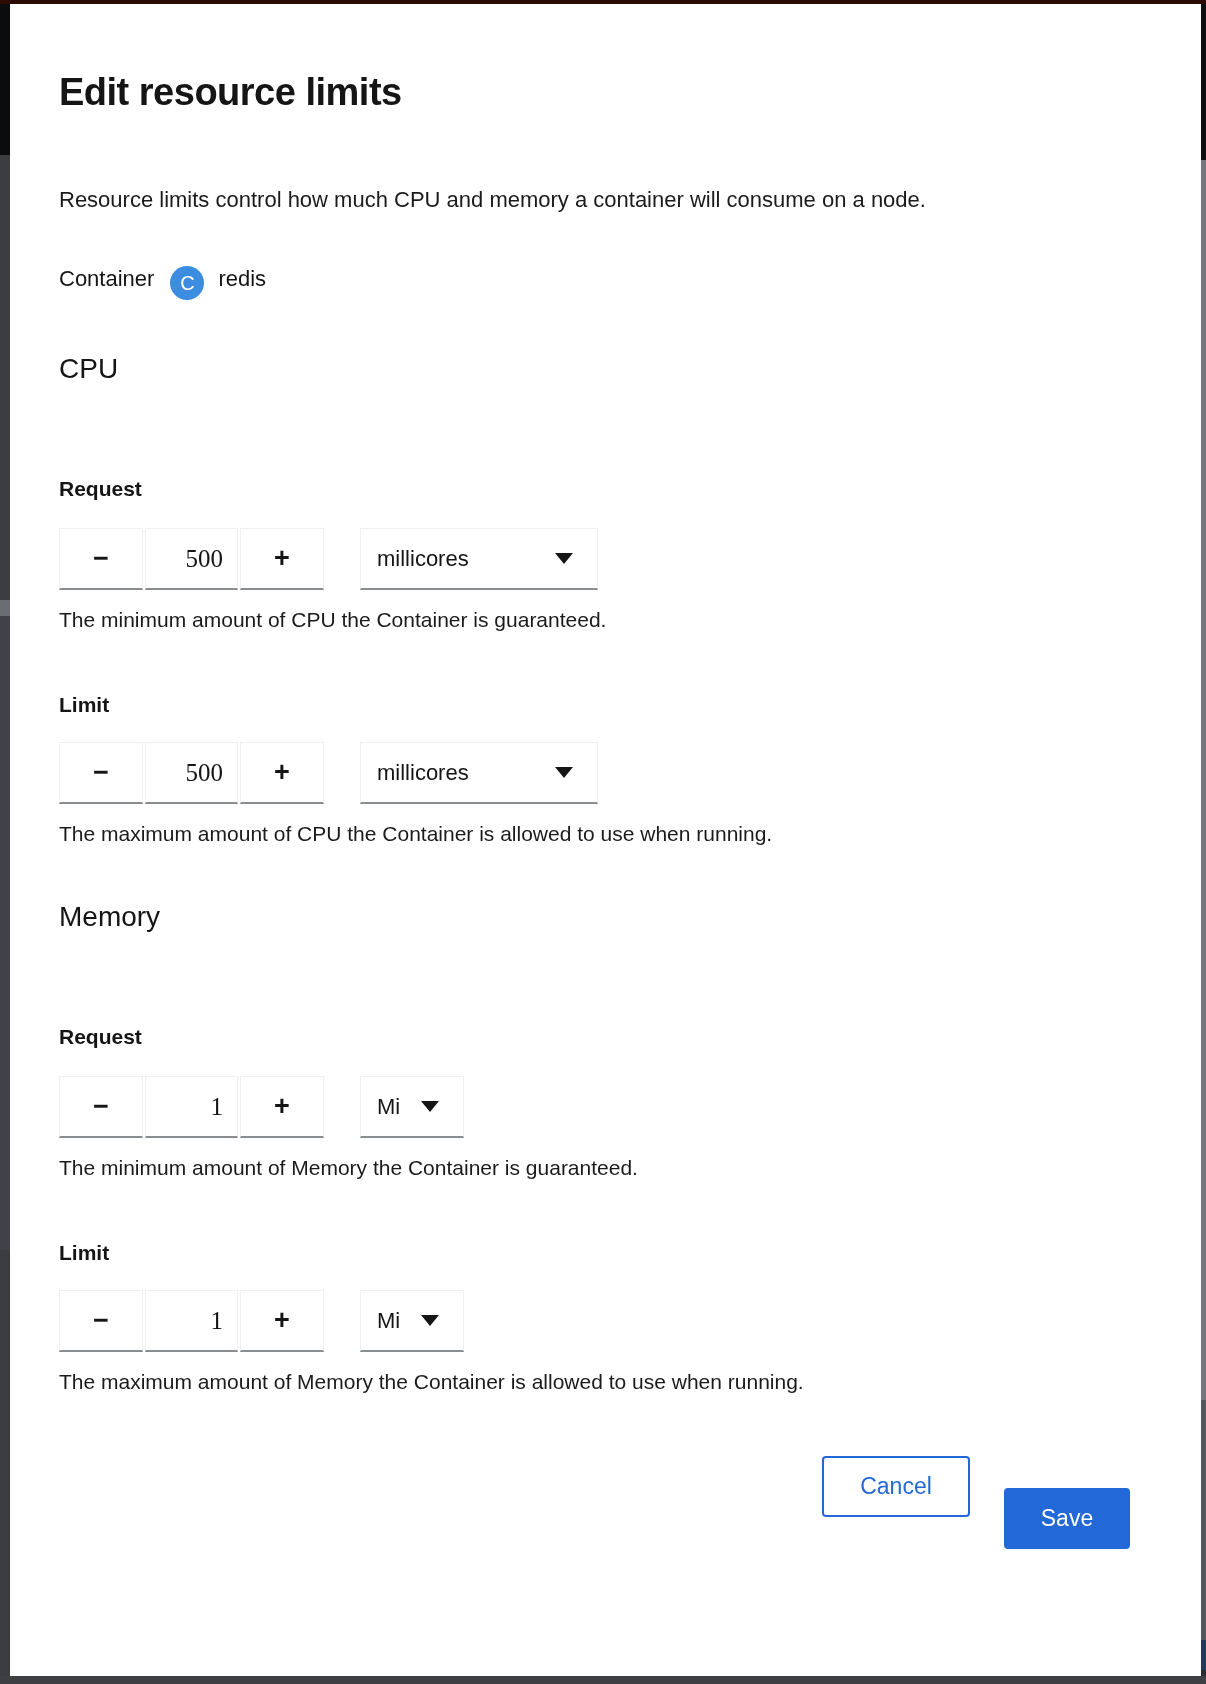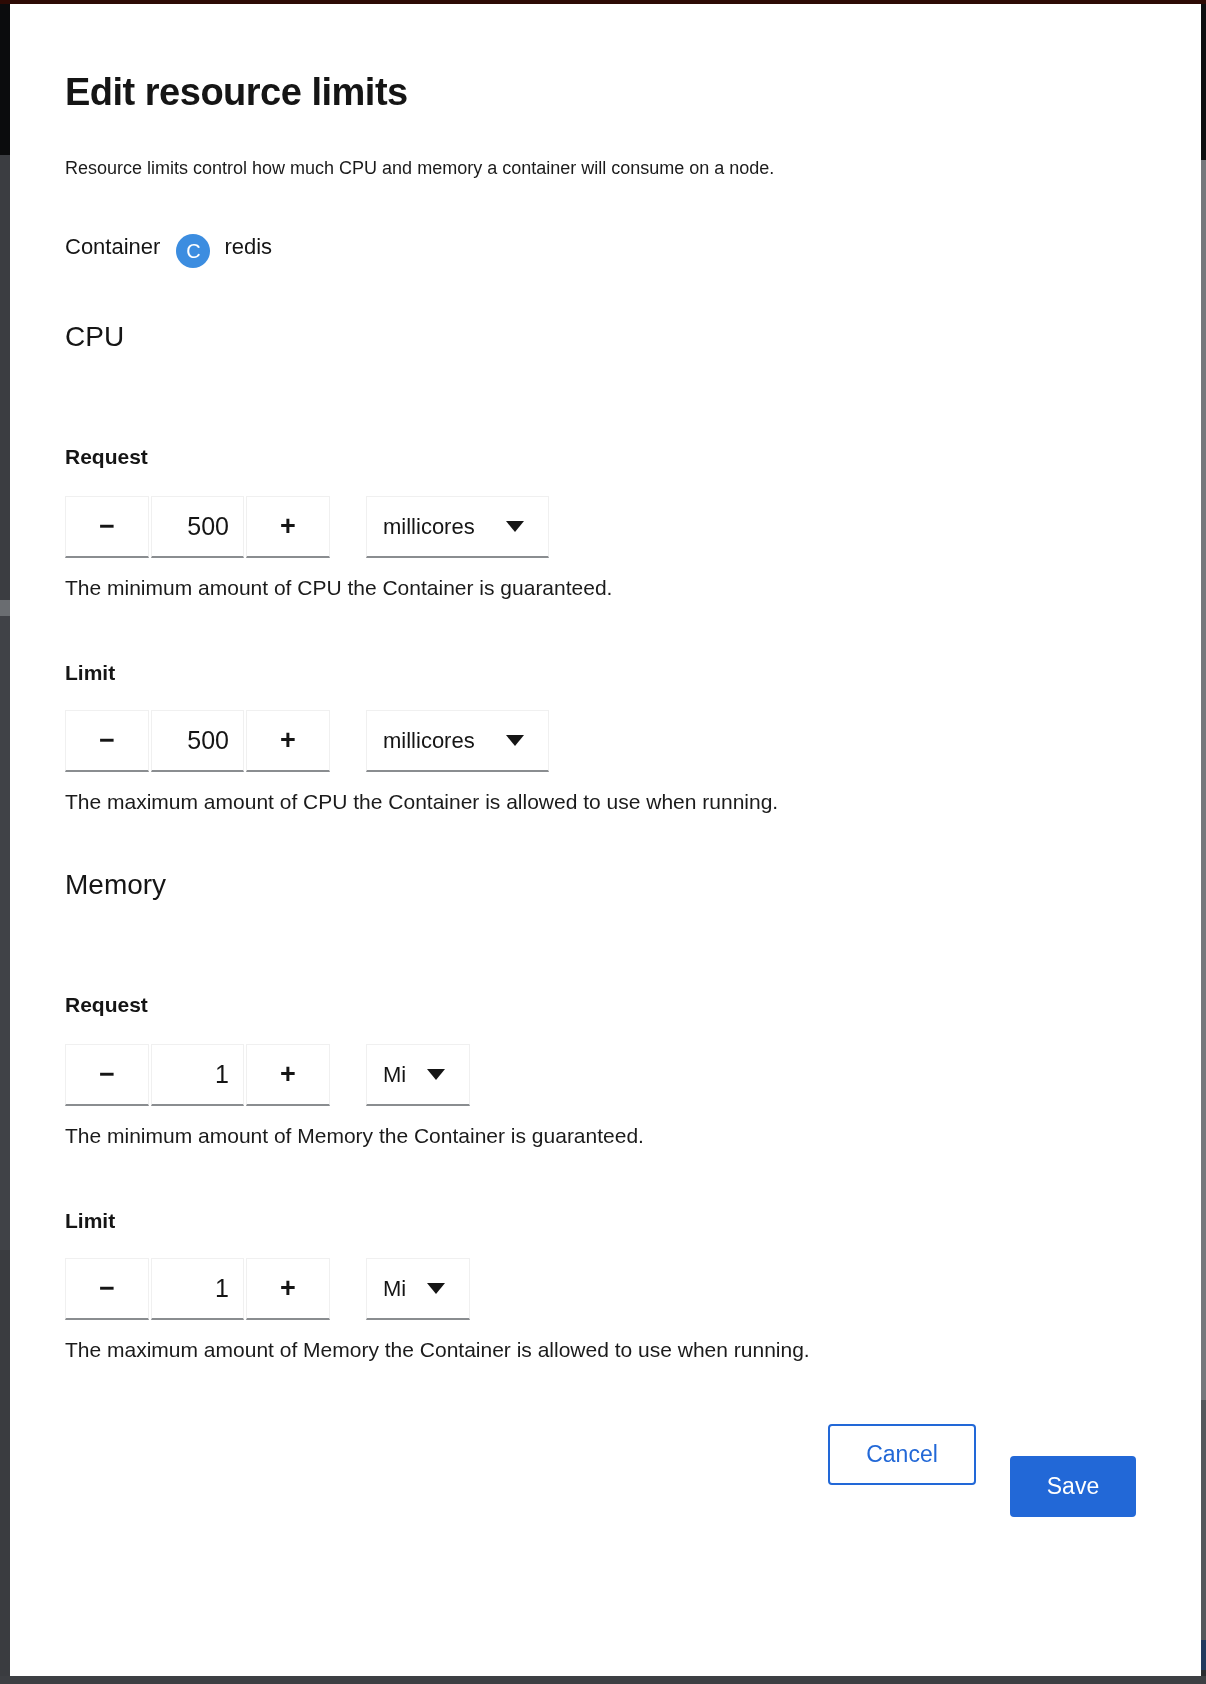--- a/index.html
+++ b/index.html
@@ -23,34 +23,34 @@
   .edge-left .seg4 { position:absolute; left:0; top:1246px;width:10px; height:430px; background:#3a3c40; }
   .edge-right  { left: 1201px; top: 4px; width: 5px; height: 1680px; background: #75787c; }
   .edge-right .seg1 { position:absolute; left:0; top:0;      width:5px; height:156px; background:#0e0f10; }
   .edge-right .seg2 { position:absolute; left:0; top:1396px; width:5px; height:240px; background:#55585c; }
   .edge-right .seg3 { position:absolute; left:0; top:1636px; width:5px; height:30px;  background:#223a5e; }
   .edge-right .seg4 { position:absolute; left:0; top:1666px; width:5px; height:14px;  background:#2a2c30; }
 
   
   .modal {
     position: absolute;
-    left: 10px; top: 4px;
+    left: 4px; top: 4px;
     width: 1191px; height: 1672px;
     background: #ffffff;
     padding: 66px 65px 0 55px;
   }
   .modal-title {
     font-size: 38px;
     font-weight: 700;
     line-height: 44px;
     letter-spacing: -0.5px;
   }
   .modal-description {
-    margin-top: 40px;
-    font-size: 18px;
+    margin-top: 72px;
+    font-size: 22px;
     line-height: 28px;
     color: #1b1b1b;
   }
   .container-row {
     margin-top: 52px;
     display: flex;
     align-items: flex-start;
     height: 34px;
     font-size: 22px;
   }
@@ -105,36 +105,36 @@
     cursor: pointer;
     font-family: "Liberation Sans", sans-serif;
   }
   .spin-input {
     width: 93px;
     font-size: 25px;
     color: #151515;
     text-align: right;
     padding: 0 14px 0 20px;
     outline: none;
-    font-family: Liberation Sans, sans-serif;
+    font-family: Liberation Serif, serif;
   }
 
   .unit-select {
     margin-left: 36px;
     background: #ffffff;
     border: 1px solid #f0f0f0;
     border-bottom: 2px solid #8a8d90;
     display: flex;
     align-items: center;
     justify-content: space-between;
     padding: 0 24px 0 16px;
     font-size: 22px;
     cursor: pointer;
   }
-  .unit-wide  { width: 183px; }
+  .unit-wide  { width: 238px; }
   .unit-narrow{ width: 104px; }
   .caret-down {
     width: 0; height: 0;
     border-left: 9px solid transparent;
     border-right: 9px solid transparent;
     border-top: 11px solid #151515;
     margin-left: 18px;
   }
 
   .helper-text {

